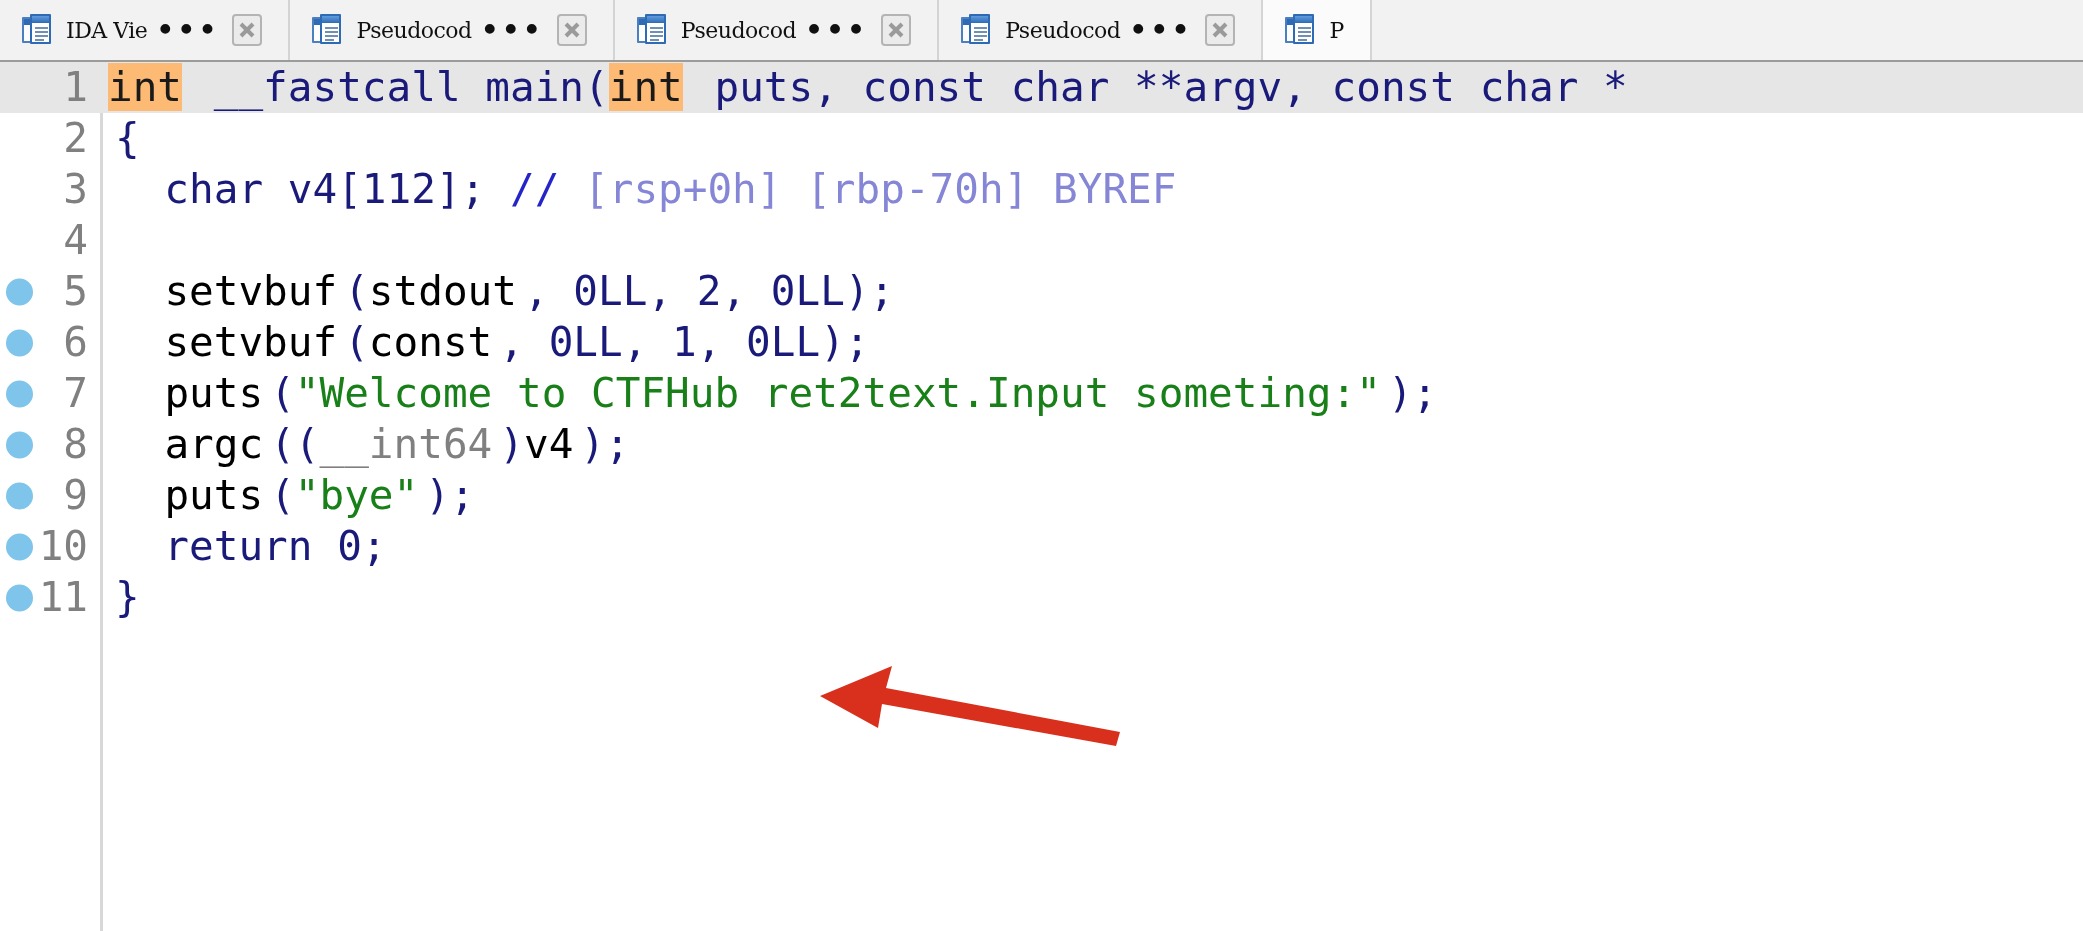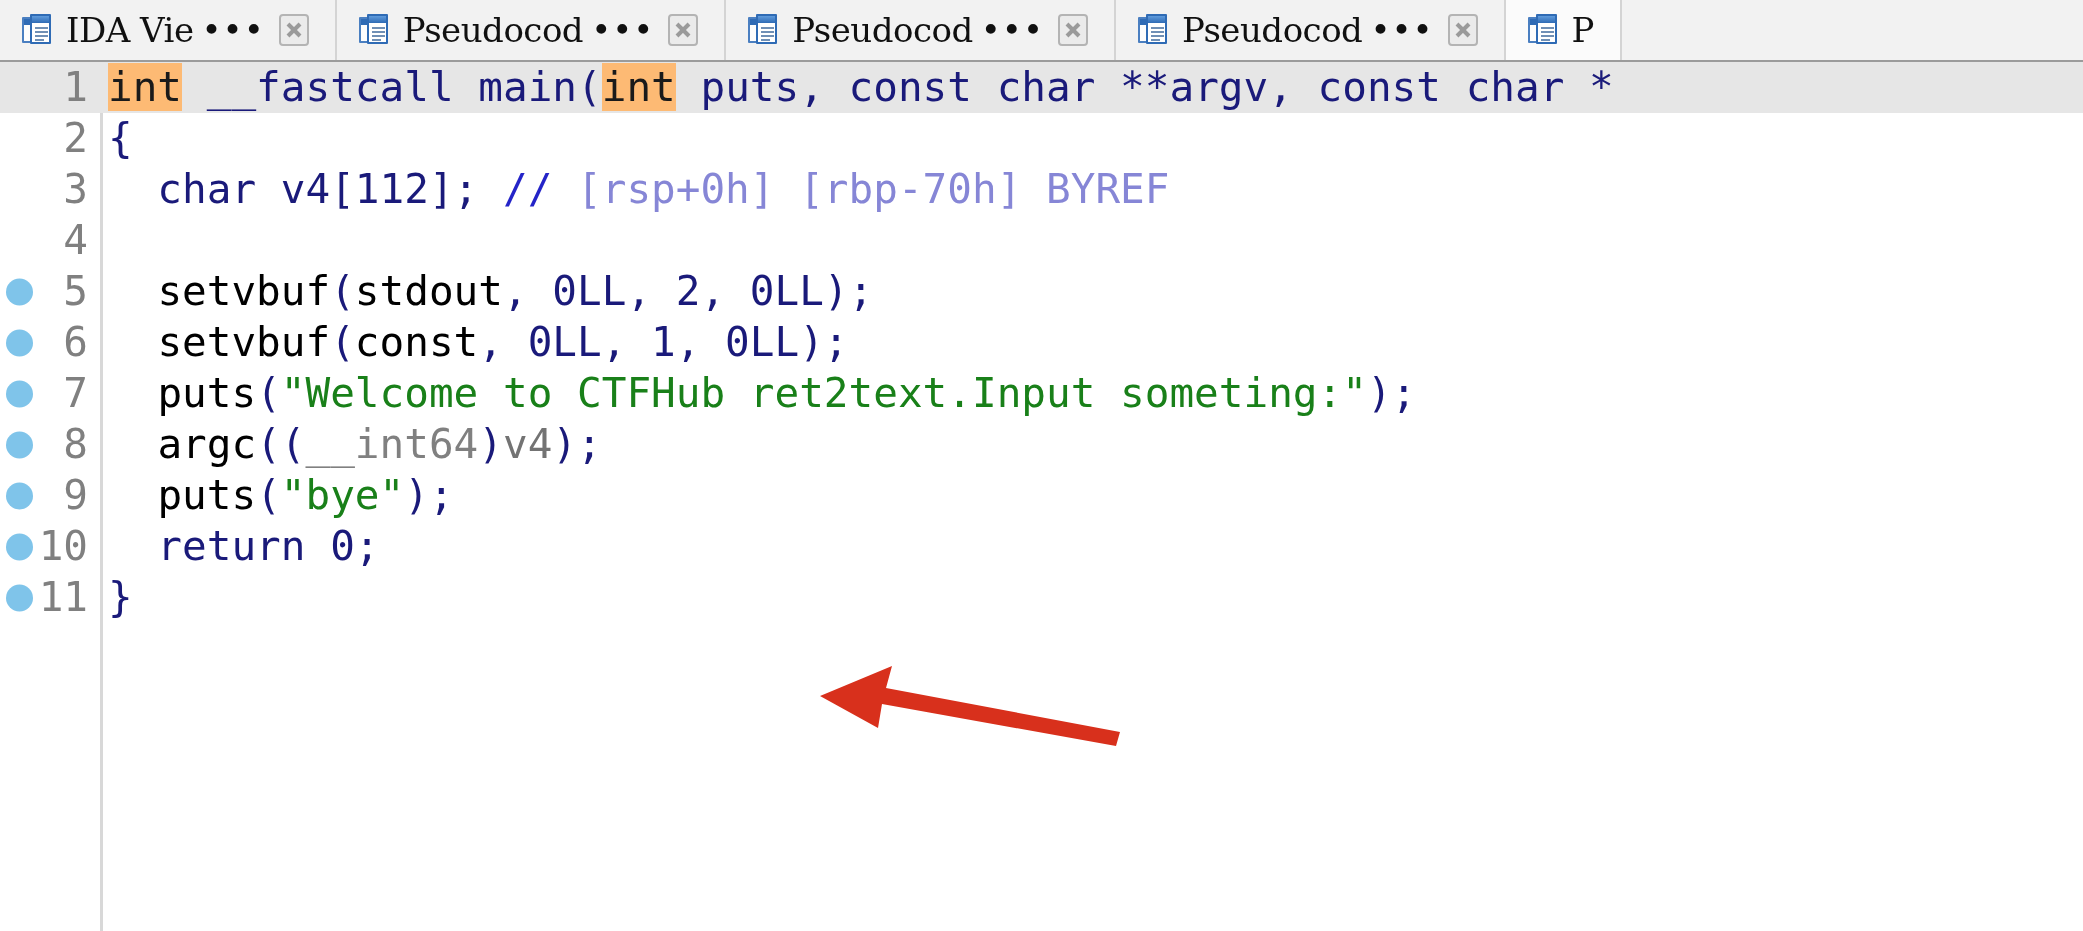--- a/index.html
+++ b/index.html
@@ -36,21 +36,21 @@
     position: relative;
     flex: 0 0 auto;
     height: 100%;
   }
   .tab.active {
     background: #fbfbfb;
     border-right: 2px solid #d4d4d4;
   }
   .tab-label {
     font-family: "DejaVu Serif", serif;
-    font-size: 34px;
+    font-size: 22px;
     color: #101010;
     white-space: nowrap;
     letter-spacing: -0.5px;
   }
   .tab-ellipsis {
     font-family: "DejaVu Serif", serif;
     font-size: 34px;
     color: #101010;
     letter-spacing: 1px;
     margin-left: -6px;
@@ -171,28 +171,28 @@
     bottom: 0;
     width: 3px;
     background: #d8d8d8;
   }
   .code-text {
     padding-left: 8px;
     color: #1a1a7a;
   }
 
   
-  .t-plain   { color: #1a1a7a; }
+  .t-plain   { color: #1a1a7a; margin-left: 7px; }
   .t-hl      { background: #fdba74; color: #1a1a1a; }
   .t-func    { color: #000000; }
   .t-string  { color: #198019; }
   .t-comment { color: #8686d6; }
   .t-slash   { color: #2424c8; }
   .t-type    { color: #808080; }
-  .t-var     { color: #737373; }
+  .t-var     { color: #000000; }
 
   
   #arrow-annotation {
     position: absolute;
     left: 820px;
     top: 596px;
     width: 300px;
     height: 90px;
     pointer-events: none;
   }

